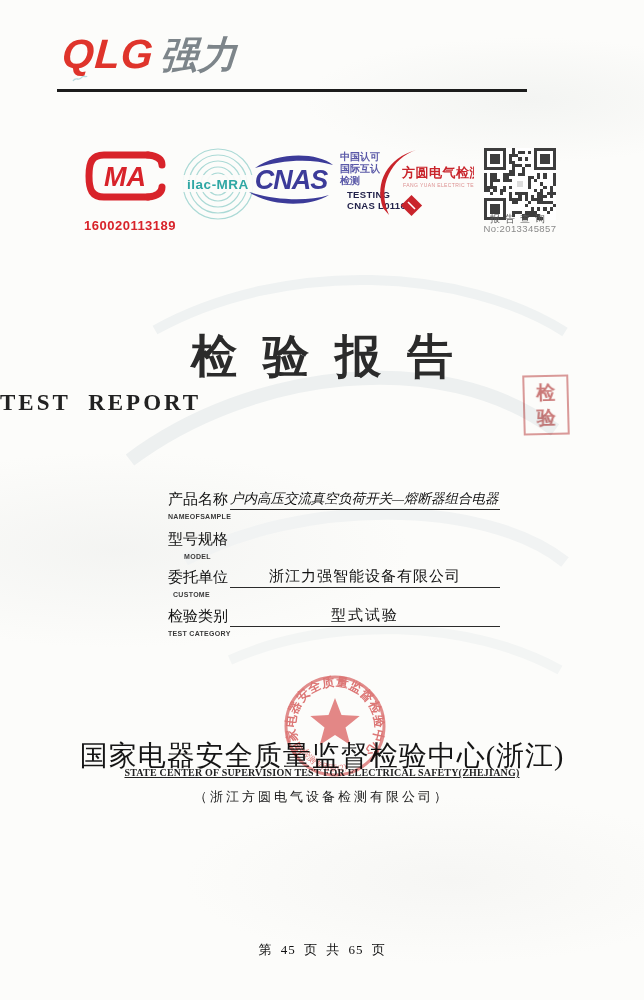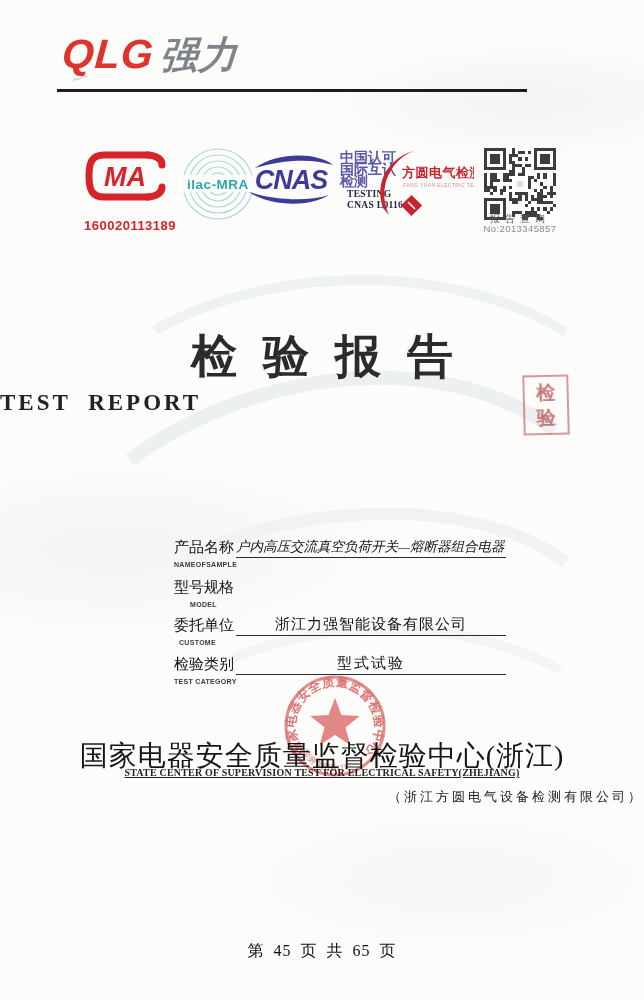--- a/index.html
+++ b/index.html
@@ -20,61 +20,61 @@
   .logo-cn{font-size:38px;color:#7d858a;margin-left:6px;}
   .header-rule{left:57px;top:89px;width:470px;height:3px;background:#1c1c1c;}
   .scan-artifact{left:72px;top:74px;width:16px;height:10px;opacity:.35;}
   
   .cma{left:84px;top:150px;width:96px;}
   .cma-num{margin-top:16px;text-align:left;font-family:"Liberation Sans",sans-serif;
            font-weight:bold;font-size:13px;color:#d8232a;letter-spacing:.5px;}
   .ilac{left:180px;top:146px;}
   .cnas-logo{left:245px;top:150px;}
   .cnas-cn{left:340px;top:151px;font-family:"Liberation Sans",sans-serif;
-           font-size:14px;line-height:12px;color:#5a59a8;font-weight:bold;}
-  .cnas-en{left:347px;top:189px;font-family:Liberation Serif, serif;
+           font-size:10px;line-height:12px;color:#5a59a8;font-weight:bold;}
+  .cnas-en{left:347px;top:189px;font-family:Liberation Sans, sans-serif;
            font-size:9.5px;line-height:11px;color:#22224a;font-weight:bold;letter-spacing:.3px;}
   .fangyuan{left:366px;top:146px;}
   .qr-block{left:484px;top:148px;width:72px;}
   .qr-caption{left:470px;top:212px;width:100px;text-align:center;font-size:10px;
               letter-spacing:5px;color:#5a5a5a;font-family:Liberation Sans, sans-serif;}
   .qr-number{left:470px;top:223px;width:100px;text-align:center;font-size:9.5px;
              letter-spacing:.4px;color:#8a8a8a;font-family:"Liberation Sans",sans-serif;}
   
   .title-cn{left:0;top:334px;width:100%;text-align:center;font-size:46px;font-weight:bold;
             color:#2b2b2b;letter-spacing:26px;text-indent:26px;line-height:1;}
   .title-en{left:0;top:390px;width:100%;text-align:left;font-size:23px;font-weight:bold;
             color:#222;letter-spacing:3px;word-spacing:9px;}
   
   .square-stamp{left:523px;top:375px;width:42px;height:56px;border:2.5px solid rgba(208,122,122,.75);
                 transform:rotate(-1.5deg);display:flex;flex-direction:column;align-items:center;
                 justify-content:center;mix-blend-mode:multiply;}
   .square-stamp span{font-size:19px;line-height:25px;color:rgba(196,100,100,.85);
                      font-weight:bold;filter:blur(.3px);}
   
-  .field-row{left:174px;width:332px;height:32px;margin-top:48px;}
+  .field-row{left:168px;width:332px;height:32px;}
   .field-label{position:absolute;left:0;top:0;font-size:15px;color:#111;white-space:nowrap;}
   .field-valuebox{position:absolute;left:62px;right:0;top:-2px;height:21px;
                   border-bottom:1.6px solid #2b2b2b;text-align:center;font-size:15px;
                   color:#111;line-height:21px;white-space:nowrap;}
   .field-sub{position:absolute;top:23px;font-size:7px;letter-spacing:.3px;color:#3a3a3a;
              font-family:"Liberation Sans",sans-serif;font-weight:bold;}
   .row1 .field-valuebox{text-align:left;font-size:13.5px;font-style:italic;}
   .row2 .field-valuebox{font-size:16px;}
   .row3 .field-valuebox{letter-spacing:1px;}
   .row4 .field-valuebox{letter-spacing:2px;}
   
   .org-seal{left:265px;top:656px;mix-blend-mode:multiply;opacity:.92;}
   .org-cn{left:0;top:737px;width:100%;text-align:center;font-size:28px;font-weight:normal;
           color:#151515;letter-spacing:1px;}
   .org-en{left:0;top:767px;width:100%;text-align:center;font-size:10px;font-weight:bold;
           color:#222;letter-spacing:.2px;text-decoration:underline;}
-  .org-sub{left:0;top:788px;width:100%;text-align:right;font-size:13px;color:#1a1a1a;
+  .org-sub{left:0;top:788px;width:100%;text-align:center;font-size:13px;color:#1a1a1a;
            letter-spacing:3px;}
-  .page-footer{left:0;top:941px;width:100%;text-align:center;font-size:16px;color:#111;
+  .page-footer{left:0;top:941px;width:100%;text-align:center;font-size:13px;color:#111;
                letter-spacing:1px;word-spacing:4px;}
   svg{display:block;}
 </style>
 </head>
 <body>
 
 <div class="page">
 
   <svg class="abs" width="644" height="1000" style="left:0;top:0">
     <path d="M130,460 C250,370 440,345 555,430" stroke="#edf0f0" stroke-width="14" fill="none"></path>

